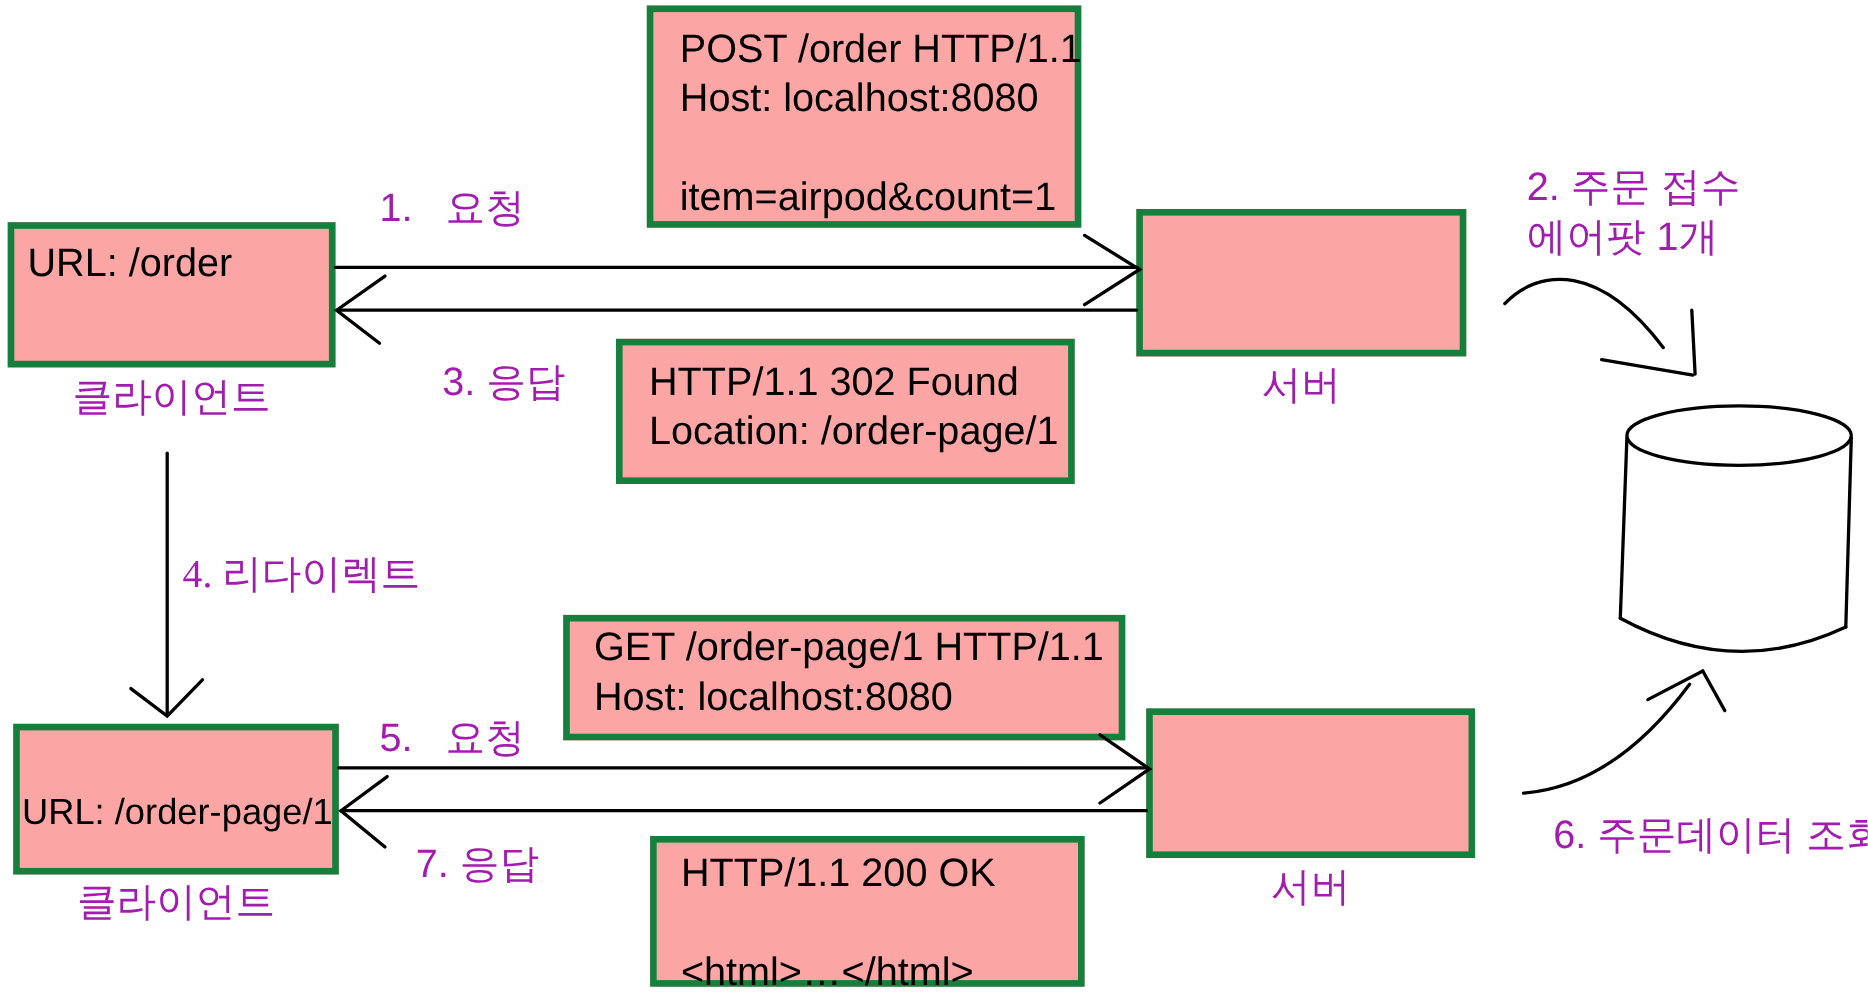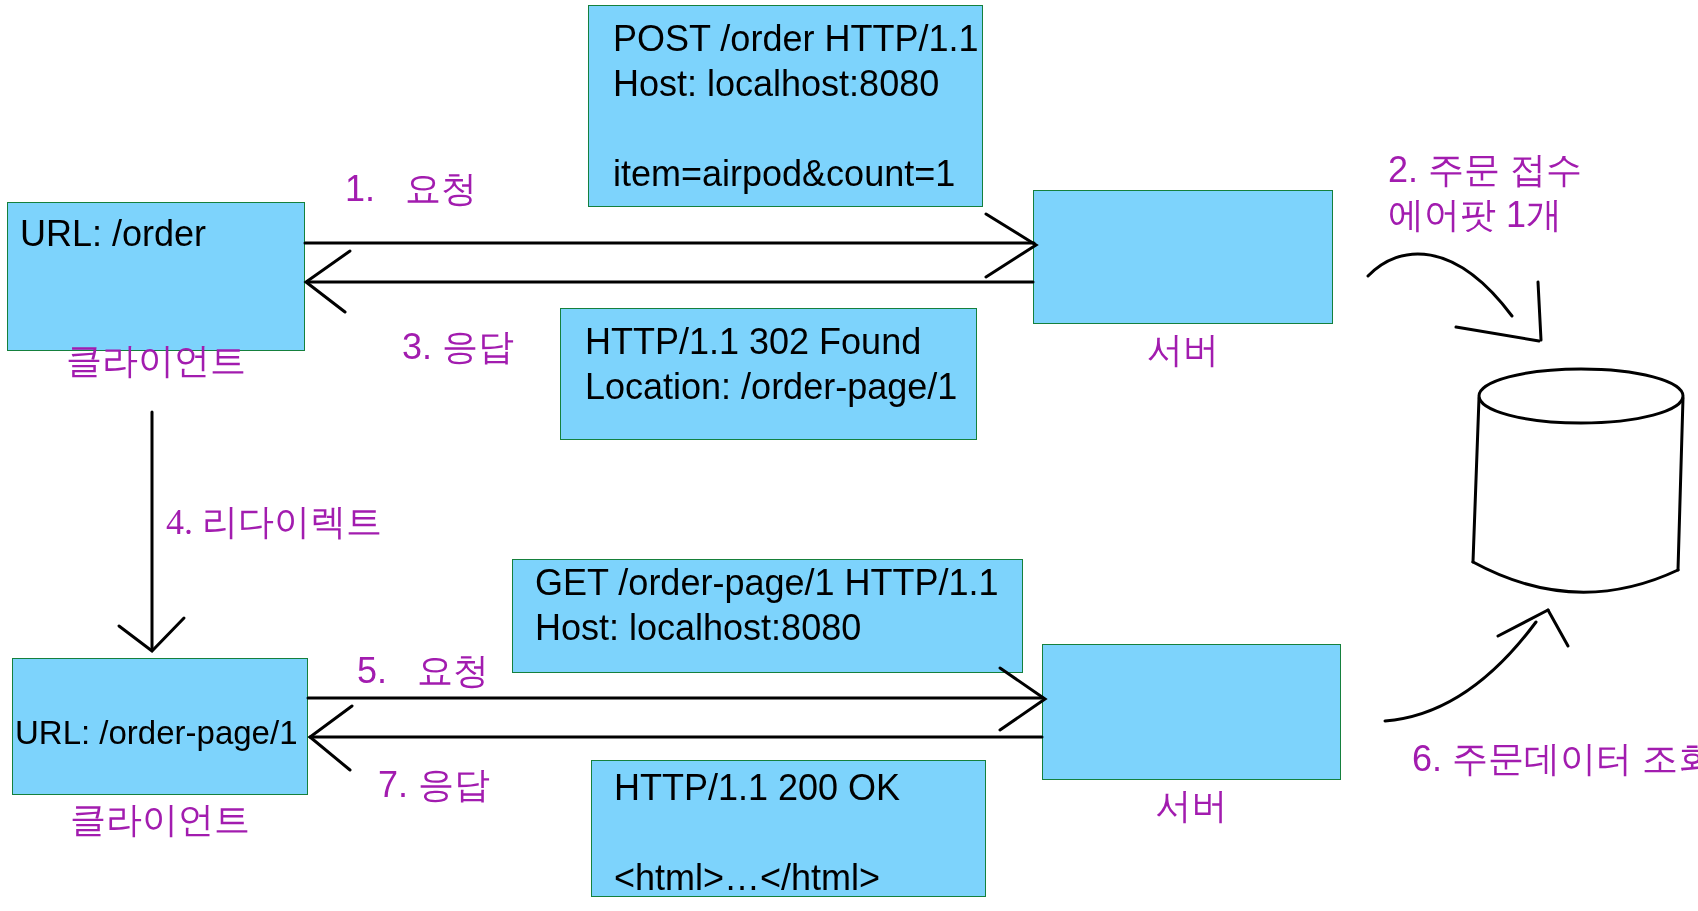--- a/index.html
+++ b/index.html
@@ -8,22 +8,22 @@
     width: 1698px;
     height: 911px;
     background: #ffffff;
     font-family: "Liberation Sans", sans-serif;
     color: #000000;
     overflow: hidden;
   }
   .box {
     position: absolute;
     box-sizing: border-box;
-    border: 1px solid #15803d;
-    background: #7dd3fc;
+    border: 6px solid #15803d;
+    background: #fca5a5;
   }
   .box-text {
     font-size: 36px;
     line-height: 45px;
     white-space: pre;
     color: #000000;
   }
   .lbl {
     position: absolute;
     font-size: 36px;
@@ -38,21 +38,21 @@
     width: 1698px; height: 911px;
     pointer-events: none;
   }
   svg.overlay * { stroke: #000000; stroke-width: 3; fill: none; stroke-linecap: round; }
 </style>
 </head>
 <body>
 
 <div id="stage">
 
-  <div class="box" style="left:7px; top:202px; width:298px; height:149px;">
+  <div class="box" style="left:7px; top:202px; width:298px; height:132px;">
     <div class="box-text" style="padding:8px 0 0 12px;">URL: /order</div>
   </div>
   <div class="lbl center" style="left:7px; top:338px; width:298px;">클라이언트</div>
 
   <div class="box" style="left:588px; top:5px; width:395px; height:202px;">
     <div class="box-text" style="padding:10px 0 0 24px;">POST /order HTTP/1.1
 Host: localhost:8080
 
 item=airpod&amp;count=1</div>
   </div>
@@ -82,21 +82,21 @@
     <div class="box-text" style="padding:4px 0 0 22px;">HTTP/1.1 200 OK
 
 &lt;html&gt;…&lt;/html&gt;</div>
   </div>
 
   <div class="lbl" style="left:345px; top:166px;">1.   요청</div>
   <div class="lbl" style="left:1388px; top:147px;">2. 주문 접수
 에어팟 1개</div>
   <div class="lbl" style="left:402px; top:324px;">3. 응답</div>
   <div class="lbl" style="left:166px; top:500px;font-family:Liberation Serif, serif;">4. 리다이렉트</div>
-  <div class="lbl" style="left:345px; top:648px;margin-left:12px;">5.   요청</div>
+  <div class="lbl" style="left:345px; top:648px;">5.   요청</div>
   <div class="lbl" style="left:1412px; top:736px;">6. 주문데이터 조회</div>
   <div class="lbl" style="left:378px; top:762px;">7. 응답</div>
 
   <svg class="overlay" viewBox="0 0 1698 911">
 
     <g>
       <line x1="305" y1="243" x2="1034" y2="243"></line>
       <polyline points="986,214 1036,245 986,277"></polyline>
     </g>
 

